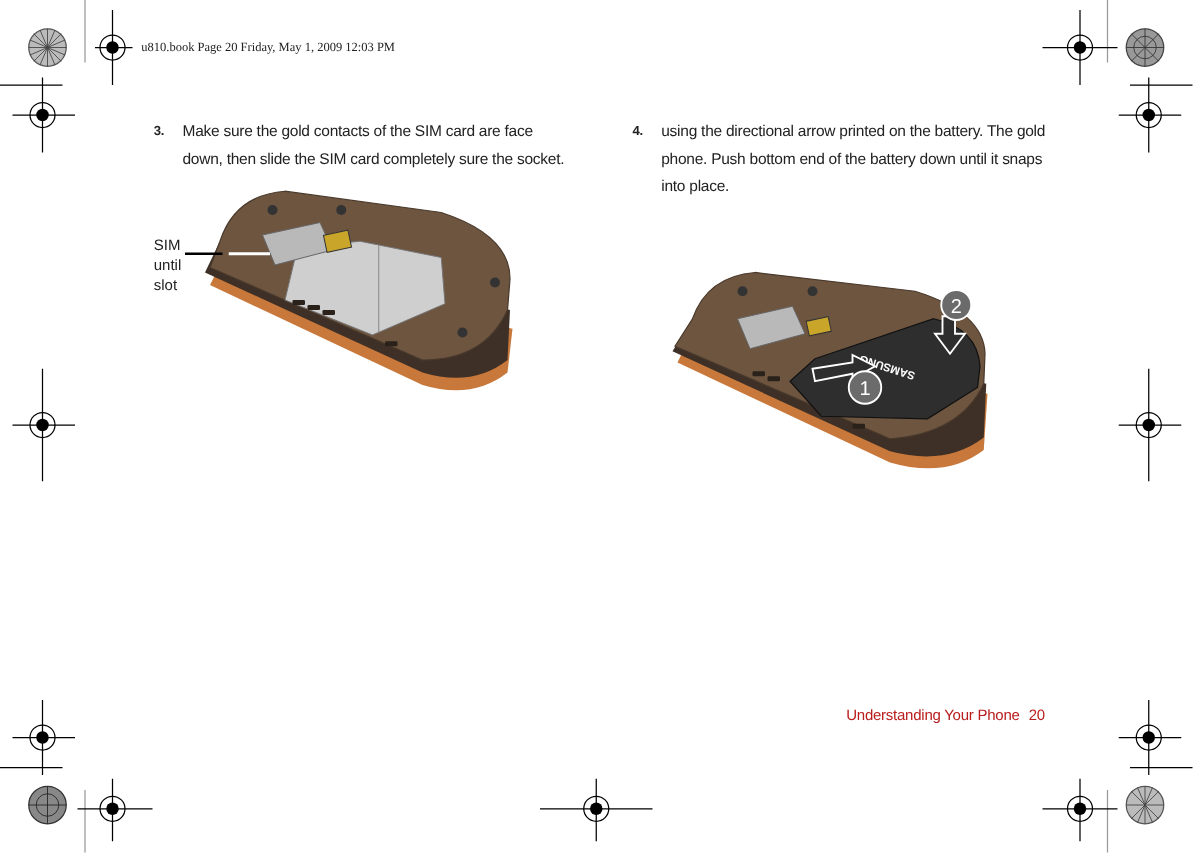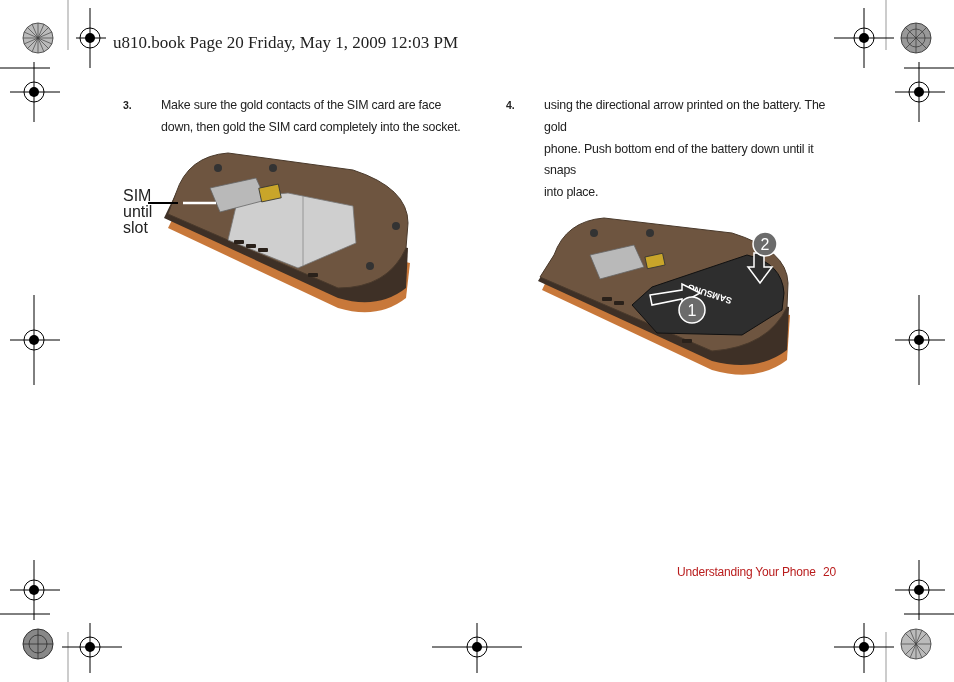--- a/index.html
+++ b/index.html
@@ -1,23 +1,23 @@
 <!DOCTYPE html>
 <html><head>
 <meta charset="utf-8">
 <style>
   html, body { margin: 0; padding: 0; background: #ffffff; }
   body { width: 954px; height: 682px; position: relative; overflow: hidden;
          font-family: "Liberation Sans", sans-serif; color: #222; }
   .abs { position: absolute; }
-  .header-line { left: 113px; top: 33px; font-family: "Liberation Serif", serif; font-size: 17px; color: #222; white-space: nowrap; }
+  .header-line { left: 113px; top: 33px; font-family: "Liberation Serif", serif; font-size: 10px; color: #222; white-space: nowrap; }
   .step { position: absolute; font-family: "Liberation Sans", sans-serif; font-size: 12.4px; line-height: 21.8px; color: #222; letter-spacing: -0.2px; }
   .step .num { position: absolute; left: 0; top: 0; font-weight: bold; font-size: 10.5px; }
-  .step .text { margin-left: 38px; display: block; }
-  .label { font-size: 16px; line-height: 16px; color: #222; }
+  .step .text { margin-left: 23px; display: block; }
+  .label { font-size: 12px; line-height: 16px; color: #222; }
   .footer { top: 565px; font-size: 12px; color: #b91c1c; white-space: nowrap; letter-spacing: -0.2px; }
   svg { position: absolute; overflow: visible; }
 </style>
 </head>
 <body>
 
 <svg width="954" height="682" style="left:0;top:0">
   <g stroke="#000" stroke-width="1" fill="none">
 
     <line x1="68" y1="0" x2="68" y2="50" stroke="#999"></line>
@@ -139,21 +139,21 @@
     <line x1="0" y1="24" x2="60" y2="24" stroke="#000"></line>
   <circle cx="30" cy="24" r="10" fill="none" stroke="#000"></circle>
     <circle cx="30" cy="24" r="5" fill="#000"></circle>
 </svg>
 
 <div class="abs header-line">u810.book  Page 20  Friday, May 1, 2009  12:03 PM</div>
 
 <div class="step" style="left:123px;top:95px;width:340px;">
   <span class="num">3.</span>
   <span class="text">Make sure the gold contacts of the SIM card are face</span>
-  <span class="text">down, then gold the SIM card completely into the socket.</span>
+  <span class="text">down, then slide the SIM card completely sure the socket.</span>
 </div>
 
 <div class="step" style="left:506px;top:95px;width:340px;">
   <span class="num">4.</span>
   <span class="text">using the directional arrow printed on the battery. The gold</span>
   <span class="text">phone. Push bottom end of the battery down until it snaps</span>
   <span class="text">into place.</span>
 </div>
 
 <div class="abs label" style="left:123px;top:188px;">

